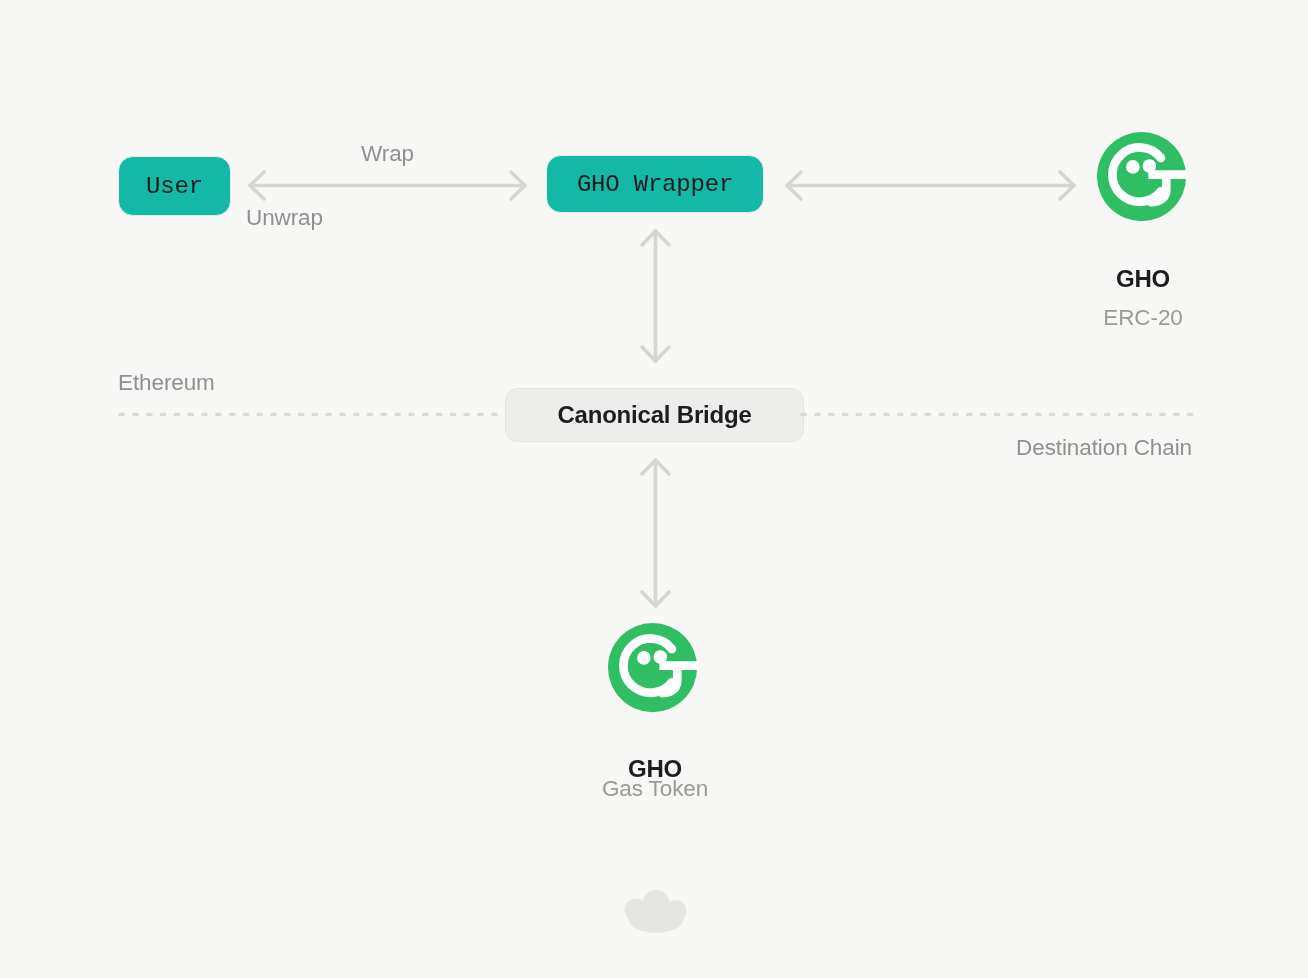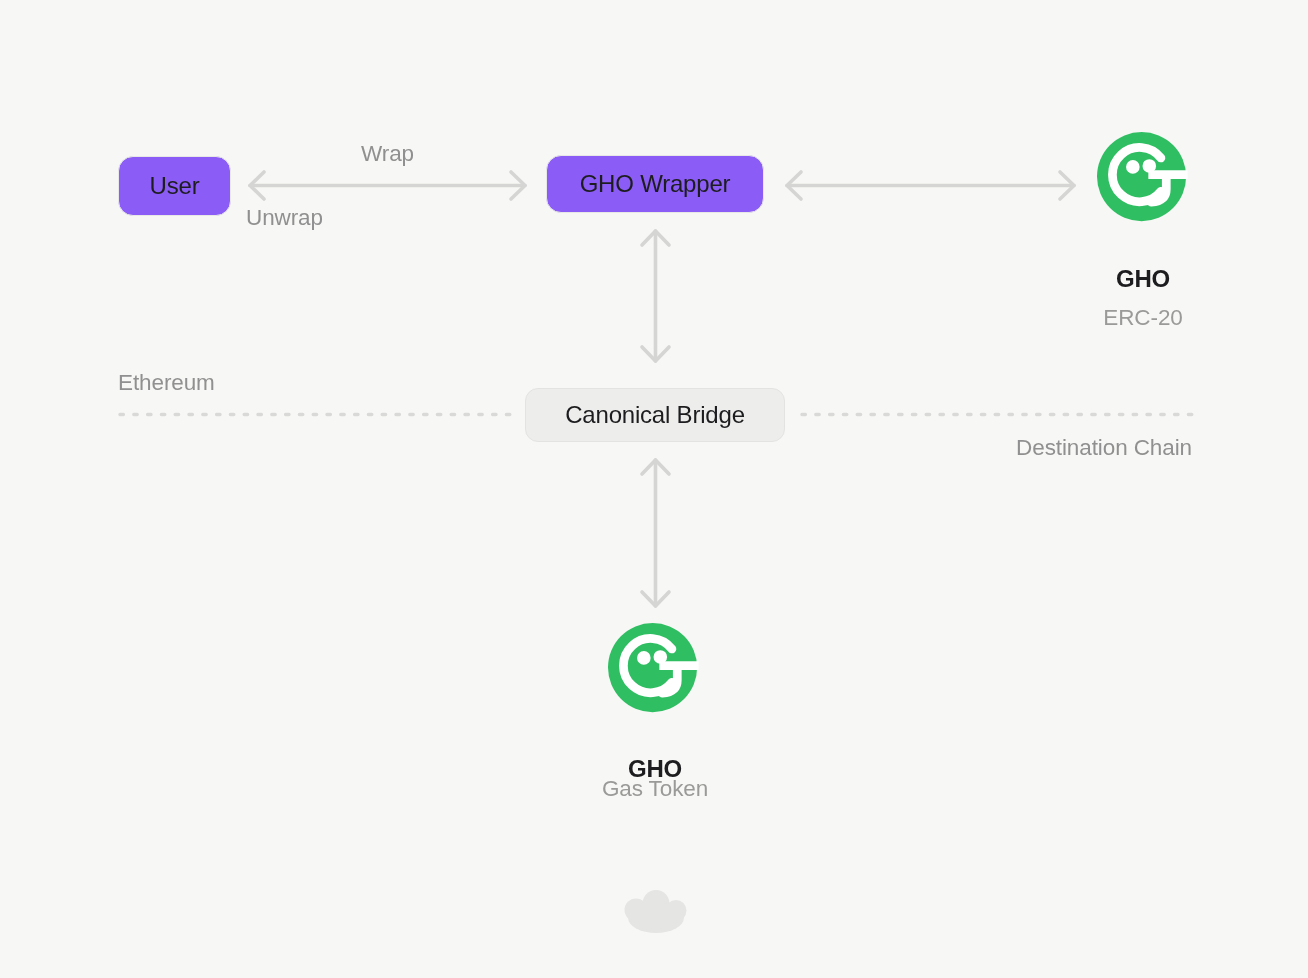--- a/index.html
+++ b/index.html
@@ -4,26 +4,26 @@
 <style>
   html,body{margin:0;padding:0;}
   body{background:#F7F7F5;font-family:"Liberation Sans","DejaVu Sans",sans-serif;}
   .canvas{position:relative;width:1308px;height:978px;background:#F7F7F5;overflow:hidden;}
   .abs{position:absolute;}
 
   
   .node{position:absolute;display:flex;align-items:center;justify-content:center;
         border-radius:15px;box-sizing:border-box;font-size:24px;color:#1D1D1F;
         letter-spacing:-0.2px;white-space:nowrap;}
-  .node.white{background:#8b5cf6;border:1.5px solid #E8E8E6;}
+  .node.white{background:#14b8a6;border:1.5px solid #E8E8E6;font-family:Liberation Mono, monospace;}
   .node.gray{background:#EDEDEB;border:1px solid #E3E3E1;border-radius:13px;}
 
   .node-user{left:118px;top:156px;width:113px;height:60px;}
   .node-wrapper{left:546px;top:155px;width:218px;height:58px;}
-  .node-bridge{left:525px;top:388px;width:260px;height:54px;}
+  .node-bridge{left:505px;top:388px;width:299px;height:54px;font-weight:bold;}
 
   
   .glabel{position:absolute;font-size:22.5px;color:#909090;letter-spacing:-0.1px;white-space:nowrap;}
   .wrap-label{left:246px;top:141px;width:283px;text-align:center;}
   .unwrap-label{left:246px;top:205px;width:283px;text-align:left;}
   .ethereum-label{left:118px;top:370px;}
   .destination-label{right:116px;top:435px;}
 
   
   .token-caption{position:absolute;text-align:center;white-space:nowrap;margin-top:16px;}

